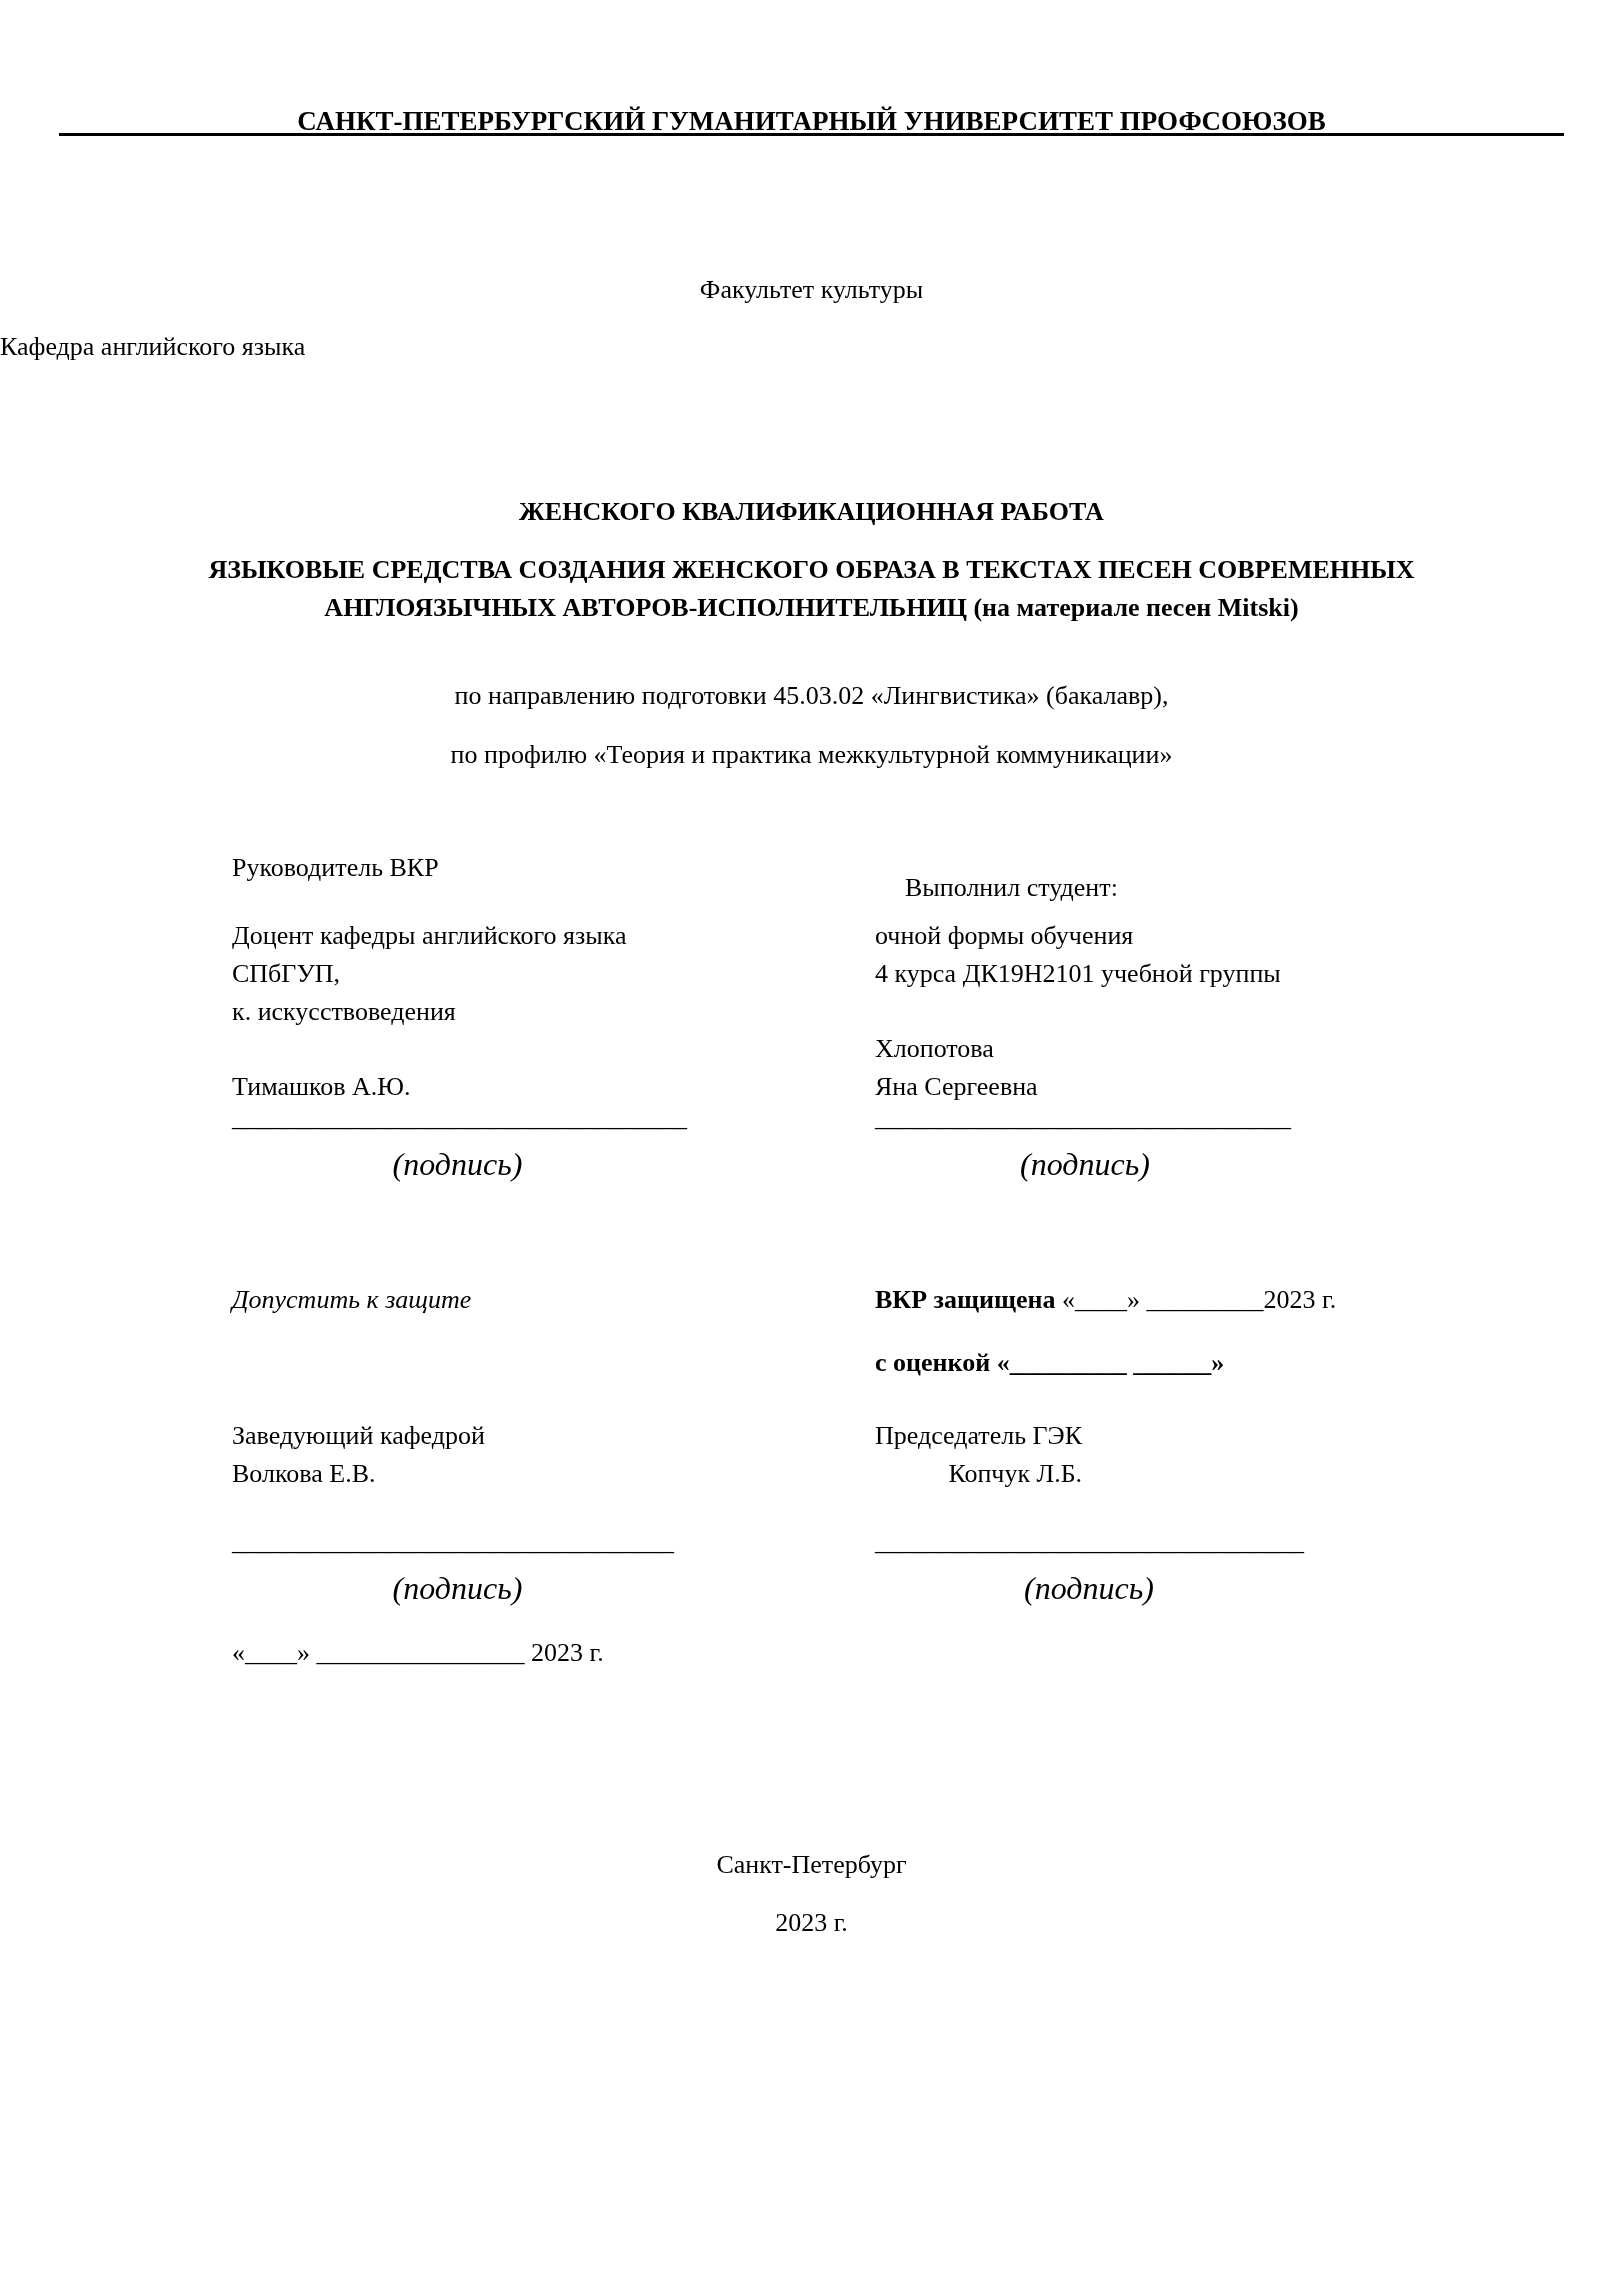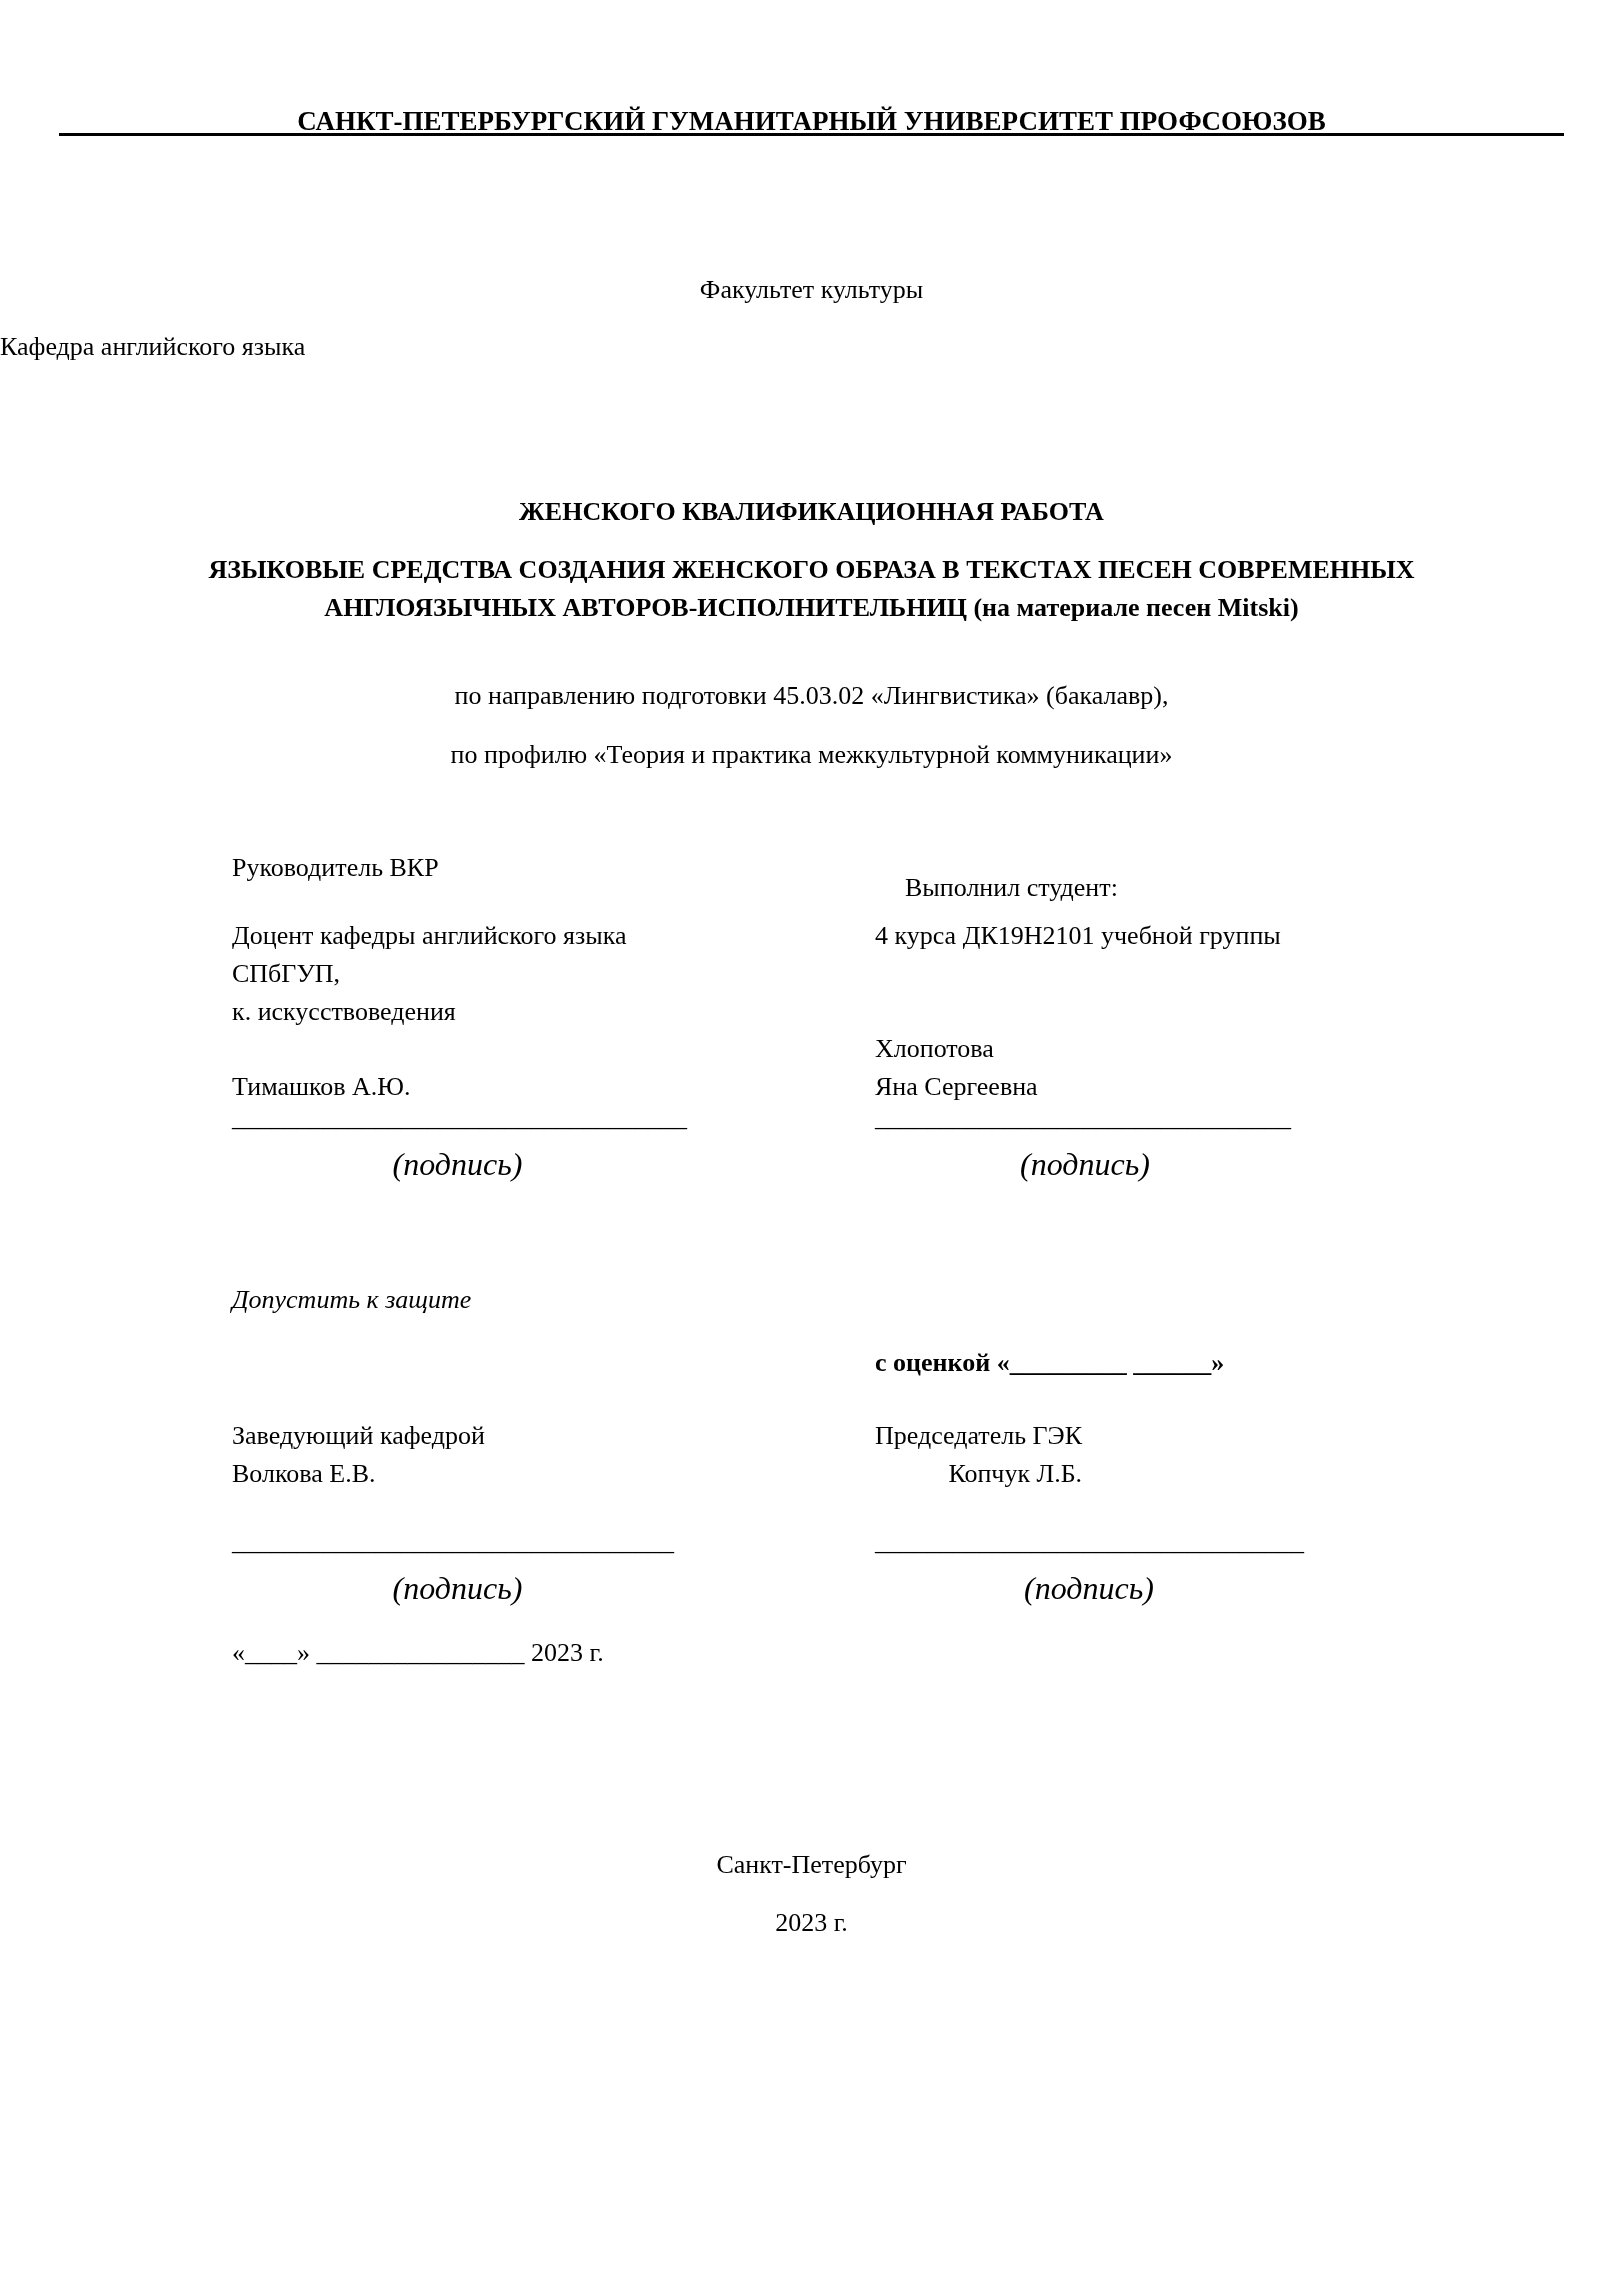--- a/index.html
+++ b/index.html
@@ -38,37 +38,41 @@
   <div class="abs" style="top:849px; left:232px;">Руководитель ВКР</div>
   <div class="abs" style="top:869px; left:875px;margin-left:30px;">Выполнил студент:</div>
 
   <div class="abs" style="top:917px; left:232px;">
     <div>Доцент кафедры английского языка</div>
     <div>СПбГУП,</div>
     <div>к. искусствоведения</div>
   </div>
 
   <div class="abs" style="top:917px; left:875px;">
+    <div>очной формы обучения</div>
     <div>4 курса ДК19Н2101 учебной группы</div>
   </div>
 
   <div class="abs" style="top:1030px; left:875px;">
     <div>Хлопотова</div>
     <div>Яна Сергеевна</div>
   </div>
 
   <div class="abs" style="top:1068px; left:232px;">Тимашков А.Ю.</div>
 
   <div class="abs sig" style="top:1099px; left:232px;">___________________________________</div>
   <div class="abs podpis" style="top:1145px; left:232px; width:451px;">(подпись)</div>
 
   <div class="abs sig" style="top:1099px; left:875px;">________________________________</div>
   <div class="abs podpis" style="top:1145px; left:875px; width:420px;">(подпись)</div>
 
   <div class="abs italic" style="top:1281px; left:232px;">Допустить к защите</div>
+  <div class="abs" style="top:1281px; left:875px;">
+    <span class="bold">ВКР защищена</span><span> «____» _________2023 г.</span>
+  </div>
   <div class="abs" style="top:1344px; left:875px;font-weight:bold;">с оценкой  «_________ ______»</div>
 
   <div class="abs" style="top:1417px; left:232px;">
     <div>Заведующий кафедрой</div>
     <div>Волкова Е.В.</div>
   </div>
   <div class="abs" style="top:1417px; left:875px;text-align:right;">
     <div>Председатель ГЭК</div>
     <div>Копчук  Л.Б.</div>
   </div>

